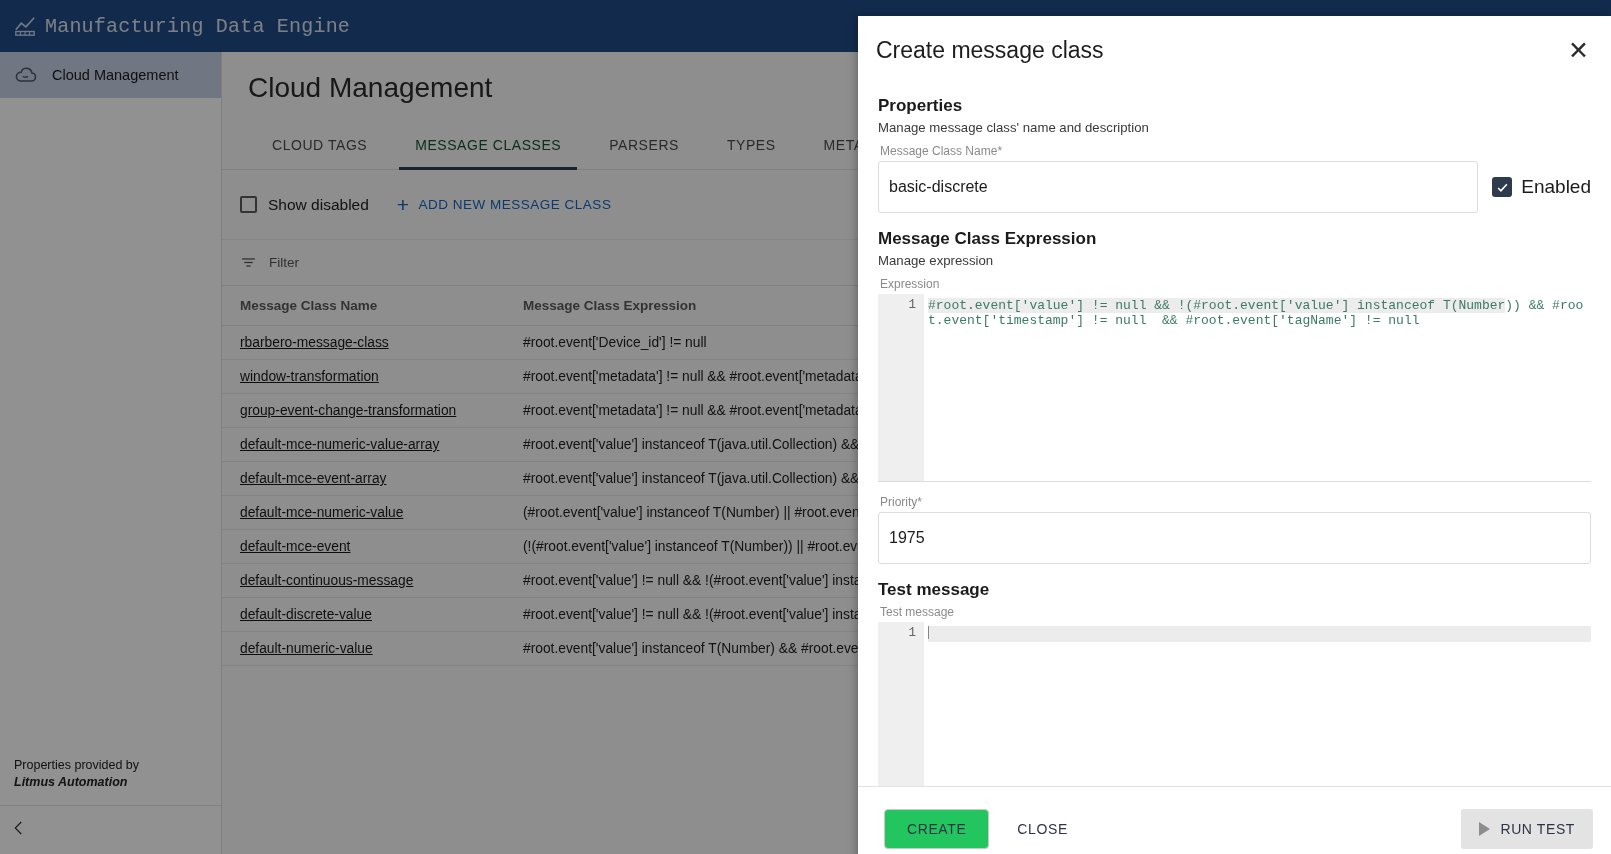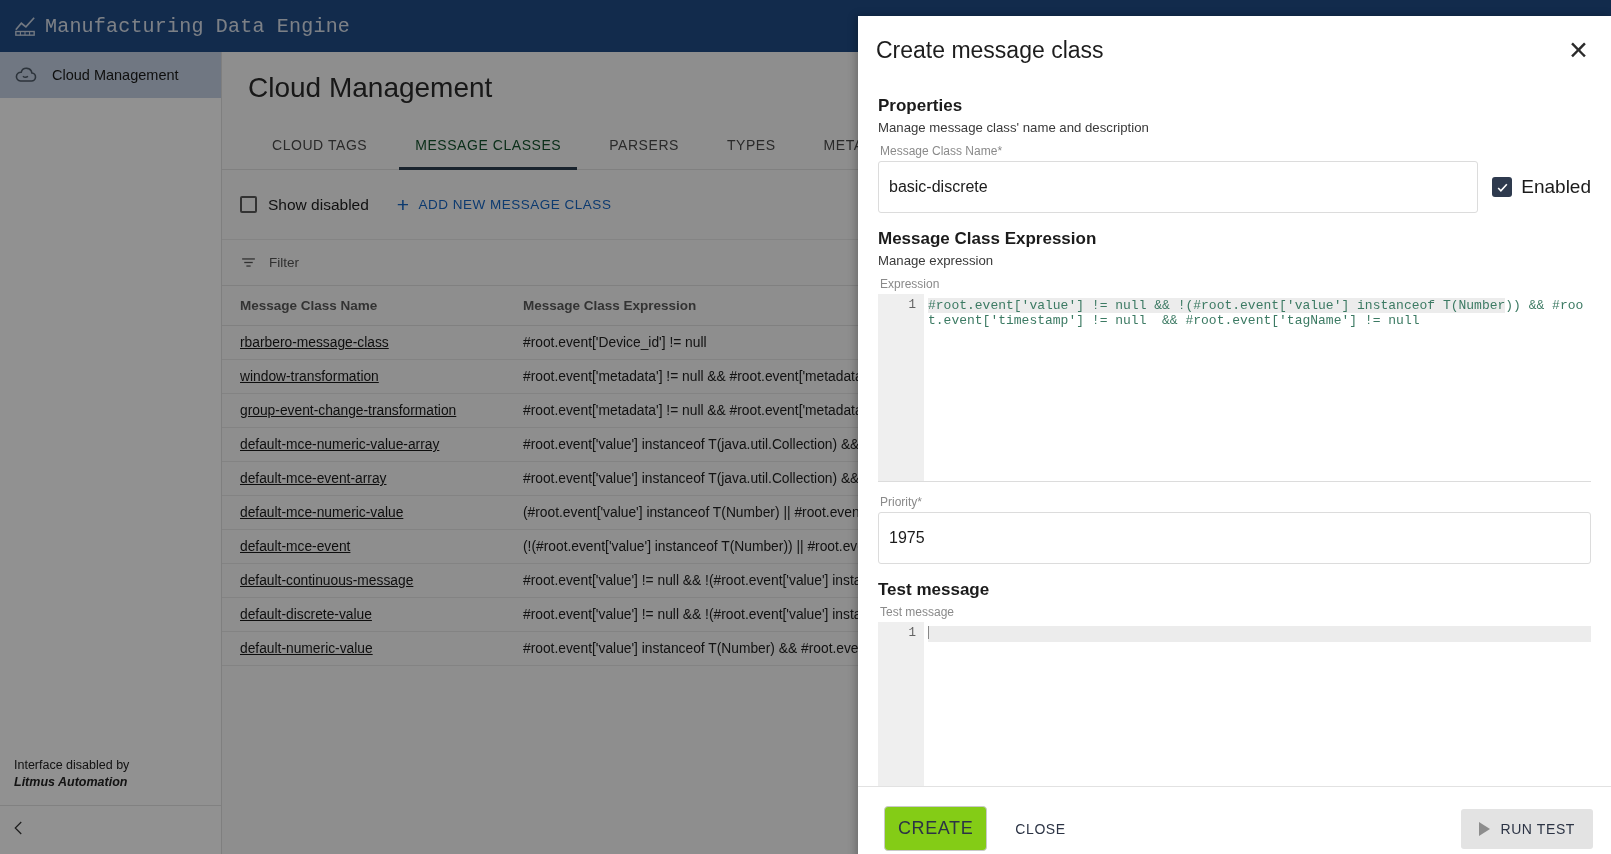--- a/index.html
+++ b/index.html
@@ -141,22 +141,22 @@
   }
   #expr-editor { height: 188px; }
   #test-editor { height: 182px; }
   #test-editor .gutter { background: #efefef; }
 
   .m-foot {
     flex: none; height: 84px; border-top: 1px solid #e2e2e2;
     display: flex; align-items: center; padding: 0 18px 0 26px; gap: 10px;
   }
   .btn-outline {
-    border: 1px solid #c9c9c9; border-radius: 4px; background: #84cc16;
-    padding: 11px 13px; font-size: 18px; letter-spacing: .6px; color: #2c3445;
+    border: 1px solid #c9c9c9; border-radius: 4px; background: #22c55e;
+    padding: 11px 22px; font-size: 14px; letter-spacing: .6px; color: #2c3445;
     font-family: "Liberation Sans", sans-serif;
   }
   .btn-flat {
     border: none; background: transparent; padding: 11px 18px;
     font-size: 14px; letter-spacing: .6px; color: #2c3445;
     font-family: "Liberation Sans", sans-serif;
   }
   .foot-spacer { flex: 1 1 auto; }
   .btn-run {
     background: #e3e3e3; border: none; border-radius: 3px;
@@ -192,21 +192,21 @@
         <span class="cloud-icon">
           <svg viewBox="0 0 24 24" width="24" height="24">
             <path d="M6.5 18h11a4 4 0 0 0 .4-7.98A5.5 5.5 0 0 0 7.2 9.2 3.9 3.9 0 0 0 6.5 18z" fill="none" stroke="#4e5a68" stroke-width="1.6"></path>
             <path d="M9 13.2c1.1 1.1 3.3 1.3 5 .2" fill="none" stroke="#4e5a68" stroke-width="1.6"></path>
           </svg>
         </span>
         <span>Cloud Management</span>
       </div>
       <div class="side-spacer"></div>
       <div class="side-footer">
-        <div>Interface disabled by</div>
+        <div>Properties provided by</div>
         <div class="brand">Litmus Automation</div>
       </div>
       <div class="side-collapse">
         <span>
           <svg viewBox="0 0 24 24" width="18" height="18">
             <polyline points="15,4 7,12 15,20" fill="none" stroke="#333" stroke-width="1.6"></polyline>
           </svg>
         </span>
       </div>
     </div>

